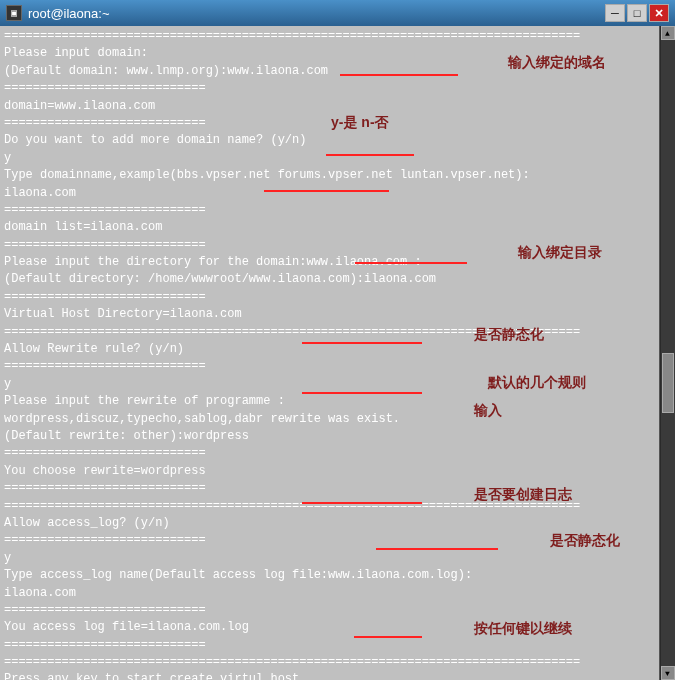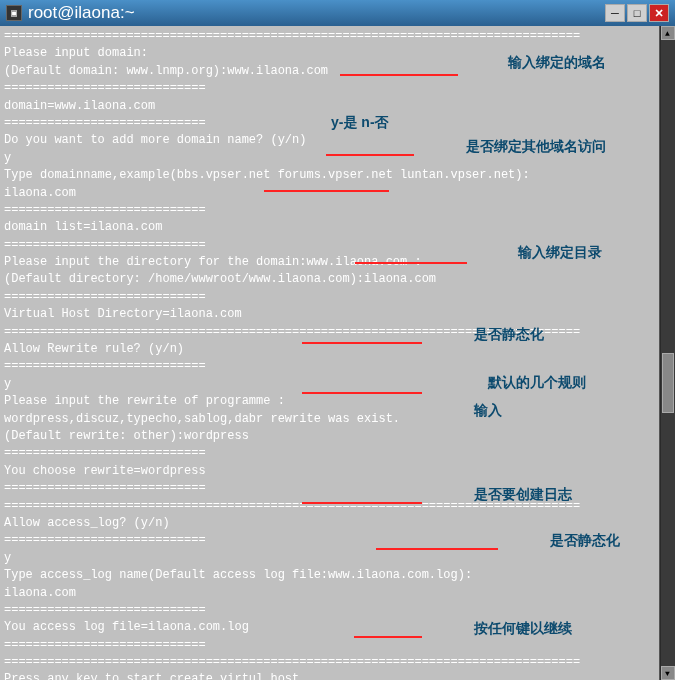--- a/index.html
+++ b/index.html
@@ -41,21 +41,21 @@
       border: 1px solid #666;
       display: flex;
       align-items: center;
       justify-content: center;
       font-size: 10px;
       color: #fff;
     }
 
     .titlebar-text {
       color: white;
-      font-size: 17px;
+      font-size: 13px;
       font-family: Arial, sans-serif;
     }
 
     .titlebar-buttons {
       display: flex;
       gap: 2px;
     }
 
     .tb-btn {
       width: 20px;
@@ -137,21 +137,21 @@
 
     .annotations-layer {
       position: absolute;
       top: 0; left: 0; right: 0; bottom: 0;
       pointer-events: none;
       z-index: 10;
     }
 
     .ann-item {
       position: absolute;
-      color: #0c4a6e;
+      color: #7f1d1d;
       font-family: 'SimHei', 'Microsoft YaHei', Arial, sans-serif;
       font-size: 14px;
       font-weight: bold;
       white-space: nowrap;
       padding-left: 46px;
     }
 
     .ann-line {
       position: absolute;
       height: 2px;
@@ -219,21 +219,20 @@
 Press any key to start create virtul host...
 </div>
 
       <div class="annotations-layer">
 
         <div class="ann-item" style="top:28px; left:462px;">输入绑定的域名</div>
         <div class="ann-line" style="top:48px; left:340px; width:118px;"></div>
 
         <div class="ann-item" style="top:88px; left:285px;">y-是 n-否</div>
 
-        <div class="ann-item" style="top:112px; left:420px;">是否绑定其他域名访问</div>
         <div class="ann-line" style="top:128px; left:326px; width:88px;"></div>
 
         <div class="ann-line" style="top:164px; left:264px; width:125px;"></div>
 
         <div class="ann-item" style="top:218px; left:472px;font-family:Liberation Mono, monospace;">输入绑定目录</div>
         <div class="ann-line" style="top:236px; left:355px; width:112px;"></div>
 
         <div class="ann-item" style="top:300px; left:428px;">是否静态化</div>
         <div class="ann-line" style="top:316px; left:302px; width:120px;"></div>
 

